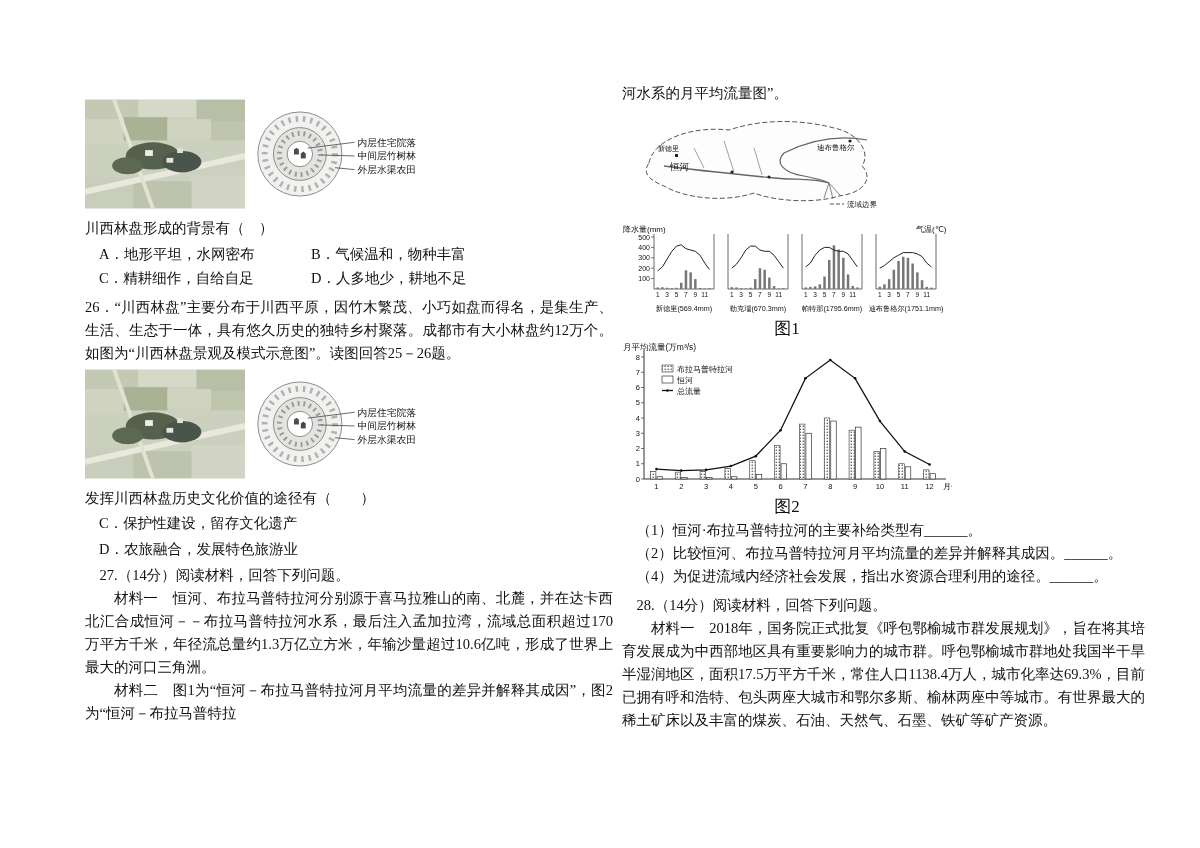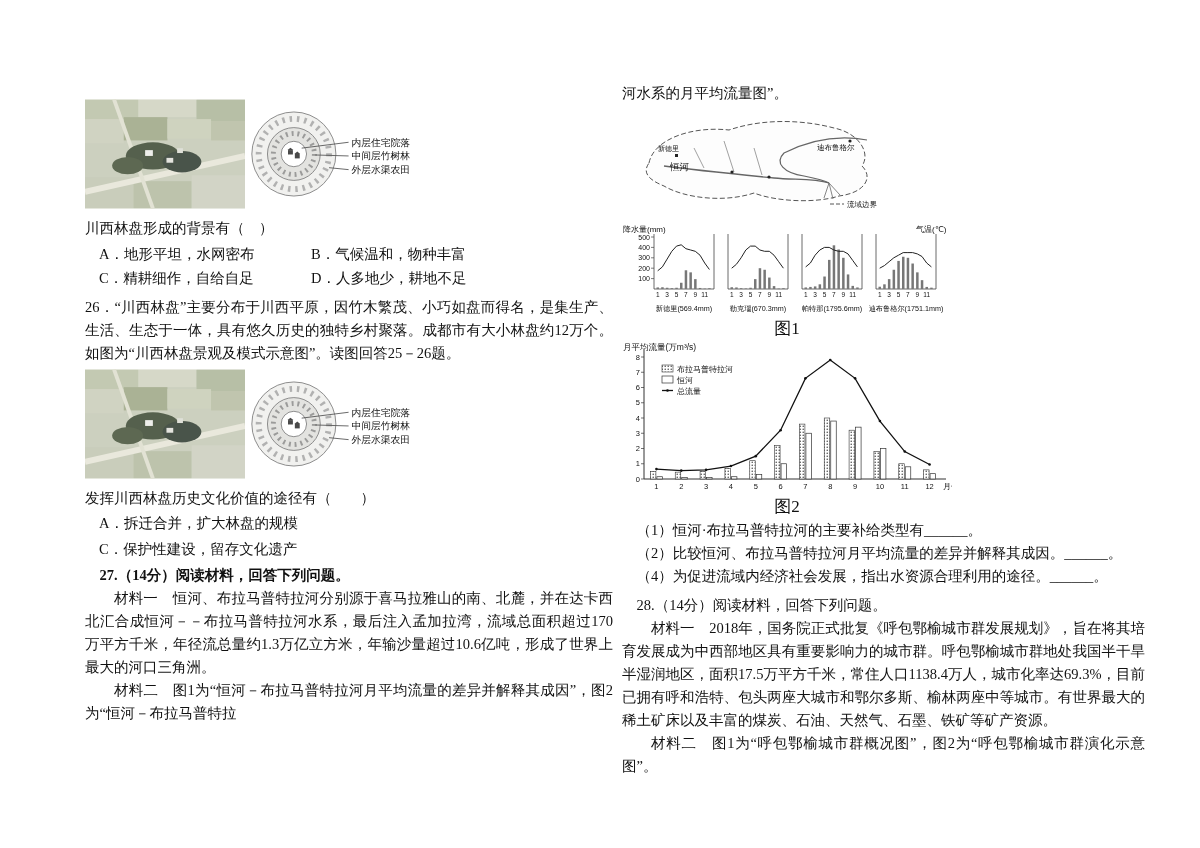--- a/index.html
+++ b/index.html
@@ -12,27 +12,27 @@
   .col { position:absolute; }
   .col-left  { left:85px;  top:95px; width:528px; }
   .col-right { left:622px; top:82px; width:523px; }
   p { line-height:23px; text-align:justify; }
   .indent2 { text-indent:2em; }
   .indent1 { text-indent:1em; }
   .stem { margin-top:8px; }
   .opt-grid { display:grid; grid-template-columns:212px auto; padding-left:14px; line-height:24px; margin-top:2px;font-family:Liberation Serif, serif; }
   .opt-line { padding-left:14px; line-height:25px; margin-top:1px; }
   .bold { font-weight:bold; }
-  .figure-row { display:flex; align-items:center; margin:4px 0 6px 0; }
+  .figure-row { display:flex; align-items:center; gap:6px; margin:4px 0 6px 0; }
   .fig-caption { width:330px; text-align:center; font-size:17px; line-height:18px; margin:1px 0 3px 0; }
   .map-wrap { margin:3px 0 3px 12px; }
   .chart-wrap { margin:2px 0 0 0; }
   svg text { font-family:"Liberation Sans","DejaVu Sans",sans-serif; fill:#111; }
   .sec-gap { margin-top:6px; }
-  .q-title { margin-top:2px;font-weight:bold; }
+  .q-title { margin-top:2px; }
 </style>
 </head>
 <body>
 
 <div>
 
   <div class="col col-left">
 
     <div class="figure-row" id="linpan-master">
       <svg width="160" height="110" viewBox="0 0 165 112">
@@ -120,22 +120,22 @@
         <line x1="58" y1="50" x2="106" y2="44" stroke="#555" stroke-width="0.9"></line>
         <line x1="72" y1="57" x2="106" y2="58" stroke="#555" stroke-width="0.9"></line>
         <line x1="86" y1="70" x2="106" y2="72" stroke="#555" stroke-width="0.9"></line>
         <text x="109" y="47.5" font-size="10">内层住宅院落</text>
         <text x="109" y="61.5" font-size="10">中间层竹树林</text>
         <text x="109" y="75.5" font-size="10">外层水渠农田</text>
       </svg>
     </div>
 
     <p class="stem">发挥川西林盘历史文化价值的途径有（　　）</p>
-    <p class="opt-line">A．拆迁合并，扩大林盘的规模</p>
     <p class="opt-line">C．保护性建设，留存文化遗产</p>
+    <p class="opt-line">D．农旅融合，发展特色旅游业</p>
 
     <p class="indent1 q-title">27.（14分）阅读材料，回答下列问题。</p>
     <p class="indent2">材料一　恒河、布拉马普特拉河分别源于喜马拉雅山的南、北麓，并在达卡西北汇合成恒河－－布拉马普特拉河水系，最后注入孟加拉湾，流域总面积超过170万平方千米，年径流总量约1.3万亿立方米，年输沙量超过10.6亿吨，形成了世界上最大的河口三角洲。</p>
     <p class="indent2">材料二　图1为“恒河－布拉马普特拉河月平均流量的差异并解释其成因”，图2为“恒河－布拉马普特拉</p>
   </div>
 
   <div class="col col-right">
 
     <p>河水系的月平均流量图”。</p>
 
@@ -357,16 +357,15 @@
         </svg>
     </div>
     <p class="fig-caption">图2</p>
 
     <p class="indent1">（1）恒河·布拉马普特拉河的主要补给类型有______。</p>
     <p class="indent1">（2）比较恒河、布拉马普特拉河月平均流量的差异并解释其成因。______。</p>
     <p class="indent1">（4）为促进流域内经济社会发展，指出水资源合理利用的途径。______。</p>
 
     <p class="indent1 sec-gap">28.（14分）阅读材料，回答下列问题。</p>
     <p class="indent2">材料一　2018年，国务院正式批复《呼包鄂榆城市群发展规划》，旨在将其培育发展成为中西部地区具有重要影响力的城市群。呼包鄂榆城市群地处我国半干旱半湿润地区，面积17.5万平方千米，常住人口1138.4万人，城市化率达69.3%，目前已拥有呼和浩特、包头两座大城市和鄂尔多斯、榆林两座中等城市。有世界最大的稀土矿床以及丰富的煤炭、石油、天然气、石墨、铁矿等矿产资源。</p>
-    <p class="indent2">材料二　图1为“呼包鄂榆城市群概况图”，图2为“呼包鄂榆城市群演化示意图”。</p>
   </div>
 
 </div>
 
 </body></html>

